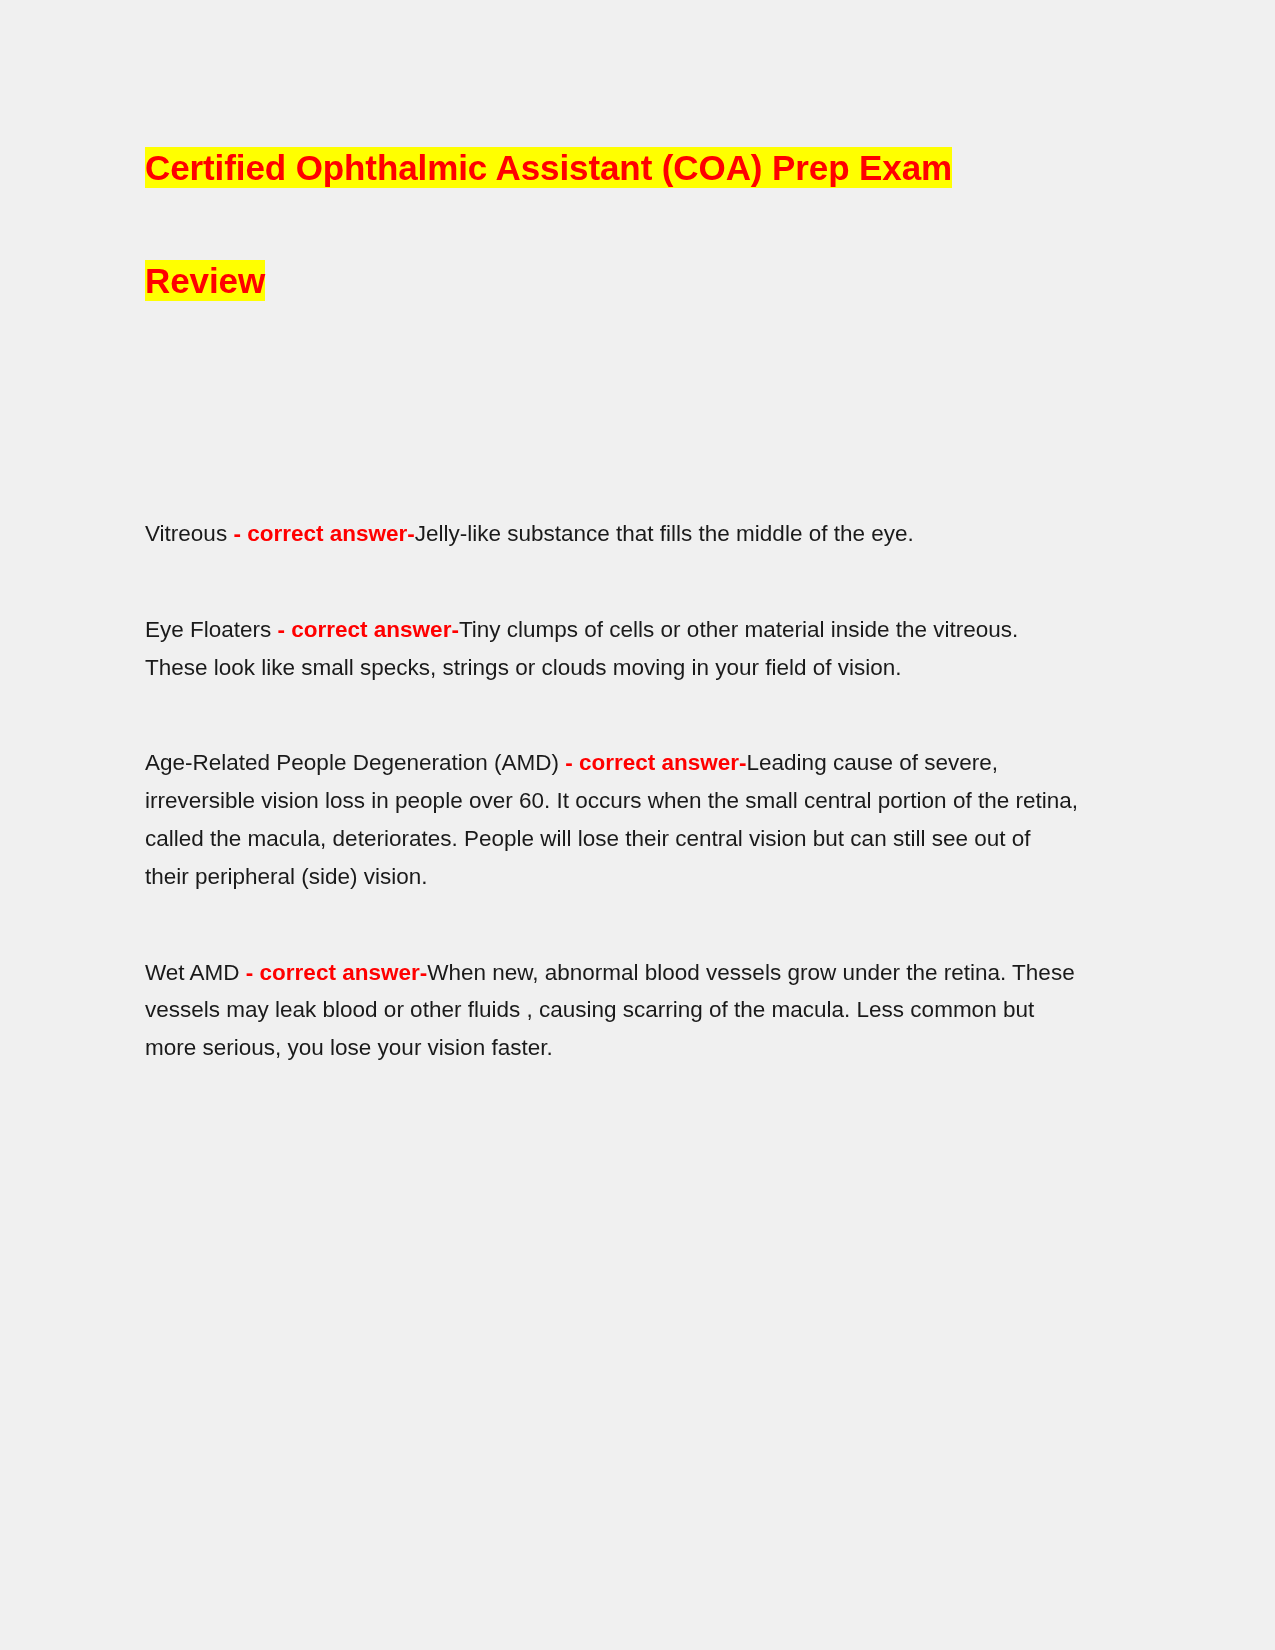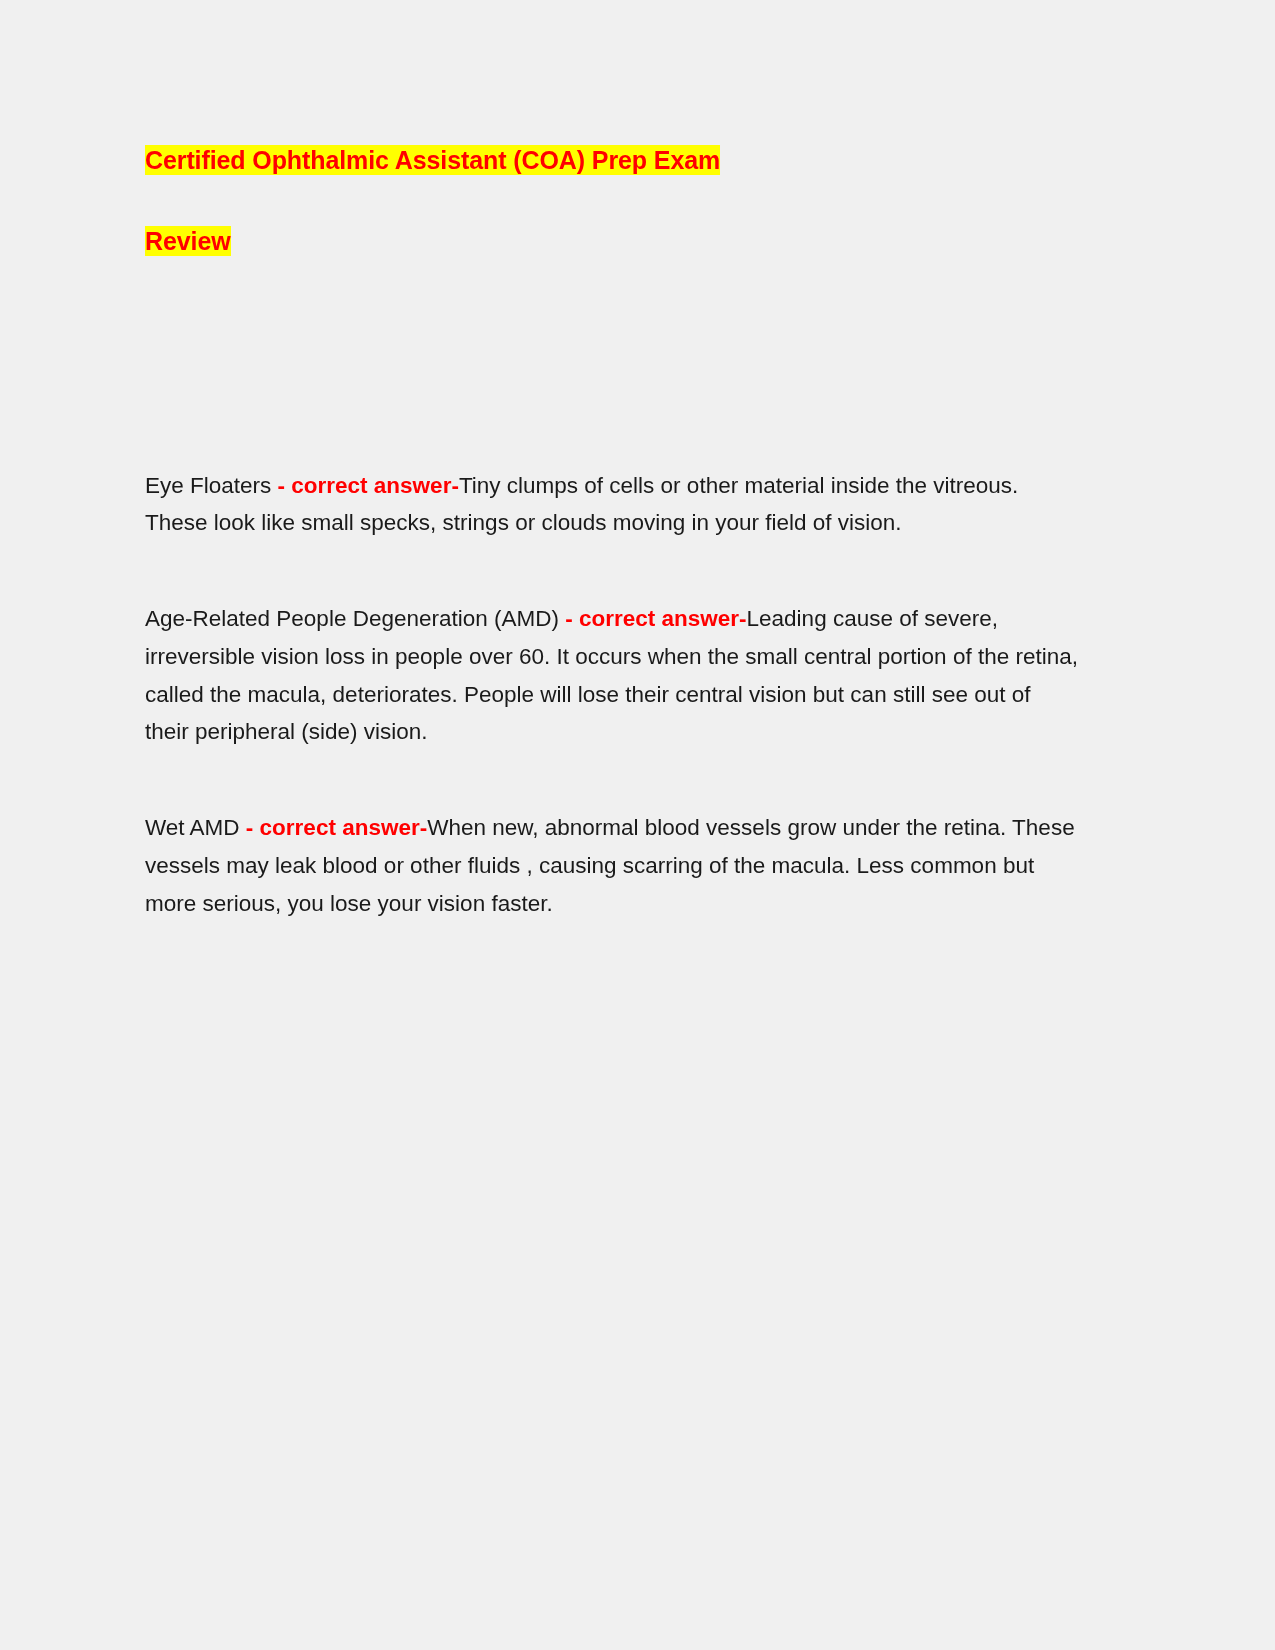--- a/index.html
+++ b/index.html
@@ -15,21 +15,21 @@
   }
   .page {
     position: relative;
     width: 1275px;
     height: 1650px;
     background: #f0f0f0;
     box-sizing: border-box;
     padding: 140px 145px 0 145px;
   }
   .doc-title {
-    font-size: 25px;
+    font-size: 35px;
     font-weight: bold;
     line-height: 1.62;
     color: #ff0000;
     margin: 0;
     letter-spacing: -0.1px;
   }
   .doc-title span.hl {
     background: #ffff00;
     box-decoration-break: clone;
     -webkit-box-decoration-break: clone;
@@ -62,20 +62,23 @@
 <div class="page">
 
   <h1 class="doc-title">
     <span class="hl">Certified Ophthalmic Assistant (COA) Prep Exam</span><br>
     <br>
     <span class="hl">Review</span>
   </h1>
 
   <div class="spacer"></div>
 
+  <p class="qa">
+    <span class="term">Vitreous </span><span class="marker">- correct answer-</span><span class="ans">Jelly-like substance that fills the middle of the eye.</span>
+  </p>
 
   <p class="qa">
     <span class="term">Eye Floaters </span><span class="marker">- correct answer-</span><span class="ans">Tiny clumps of cells or other material inside the vitreous. These look like small specks, strings or clouds moving in your field of vision.</span>
   </p>
 
   <p class="qa">
     <span class="term">Age-Related People Degeneration (AMD) </span><span class="marker">- correct answer-</span><span class="ans">Leading cause of severe, irreversible vision loss in people over 60. It occurs when the small central portion of the retina, called the macula, deteriorates. People will lose their central vision but can still see out of their peripheral (side) vision.</span>
   </p>
 
 

